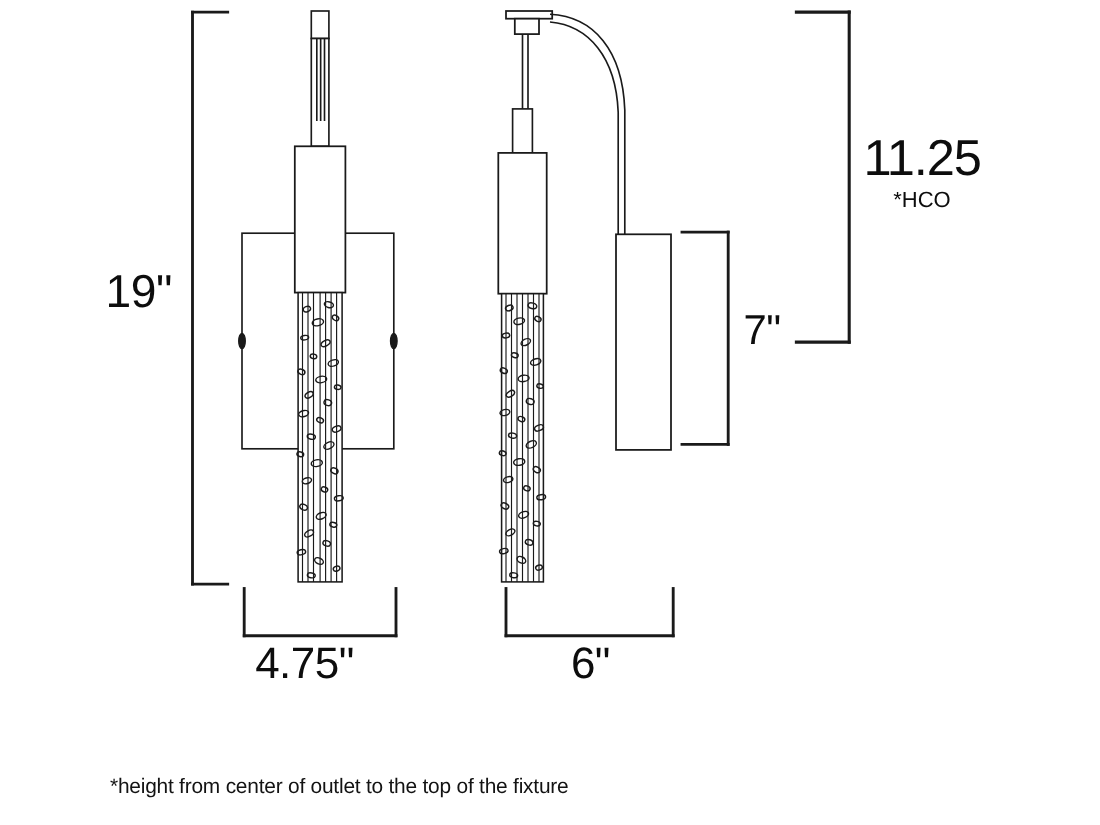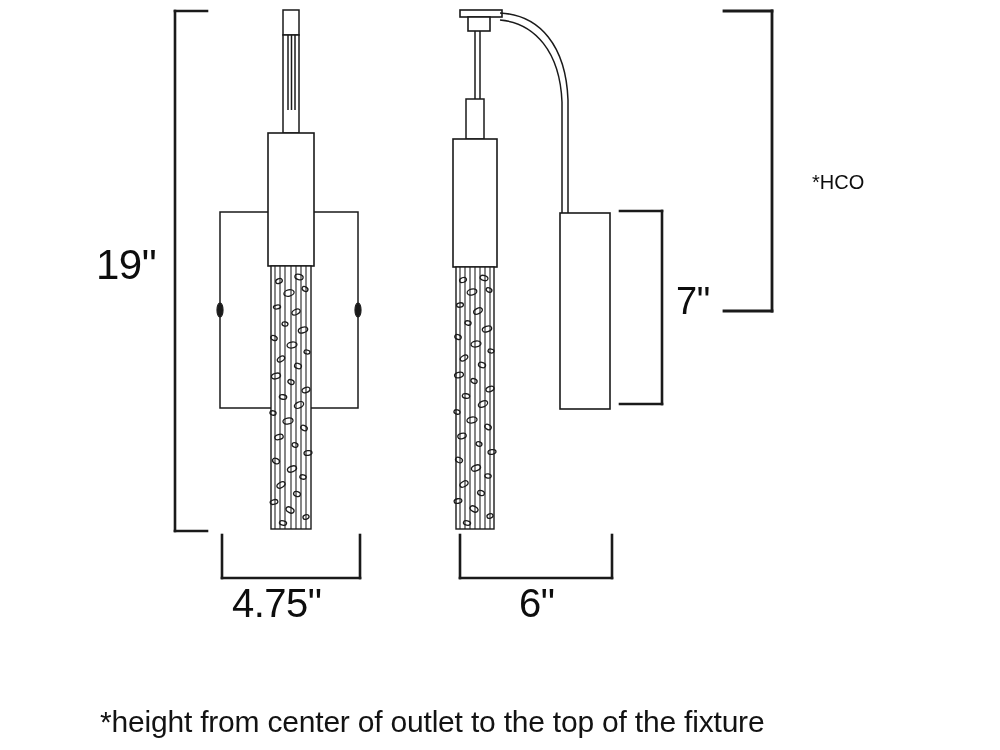--- a/index.html
+++ b/index.html
@@ -70,21 +70,21 @@
   #label-width-side {
     left: 519px;
     top: 583px;
     font-size: 40px;
     letter-spacing: -0.5px;
   }
   #footnote {
     position: absolute;
     left: 100px;
     top: 705px;
-    font-size: 30px;
+    font-size: 19px;
     font-family: "Liberation Sans", sans-serif;
     color: #131313;
     letter-spacing: -0.2px;
     white-space: nowrap;
   }
 </style>
 </head>
 <body>
 
 <div id="spec-sheet">
@@ -272,20 +272,21 @@
         <ellipse cx="458" cy="501" rx="3.9" ry="2.3" transform="rotate(-12 458 501)"></ellipse>
         <ellipse cx="474" cy="509" rx="4.2" ry="2.7" transform="rotate(27 474 509)"></ellipse>
         <ellipse cx="490" cy="516" rx="3.1" ry="2.2" transform="rotate(-18 490 516)"></ellipse>
         <ellipse cx="467" cy="523" rx="3.6" ry="2.2" transform="rotate(10 467 523)"></ellipse>
       </g>
     </g>
   </svg>
 
   <div class="dim-label" id="label-height-overall">19"</div>
 
+  <div class="dim-label" id="label-hco-value">11.25</div>
 
   <div class="dim-label" id="label-hco-note">*HCO</div>
 
   <div class="dim-label" id="label-extension">7"</div>
 
   <div class="dim-label" id="label-width-front">4.75"</div>
 
   <div class="dim-label" id="label-width-side">6"</div>
 
   <div id="footnote">*height from center of outlet to the top of the fixture</div>

